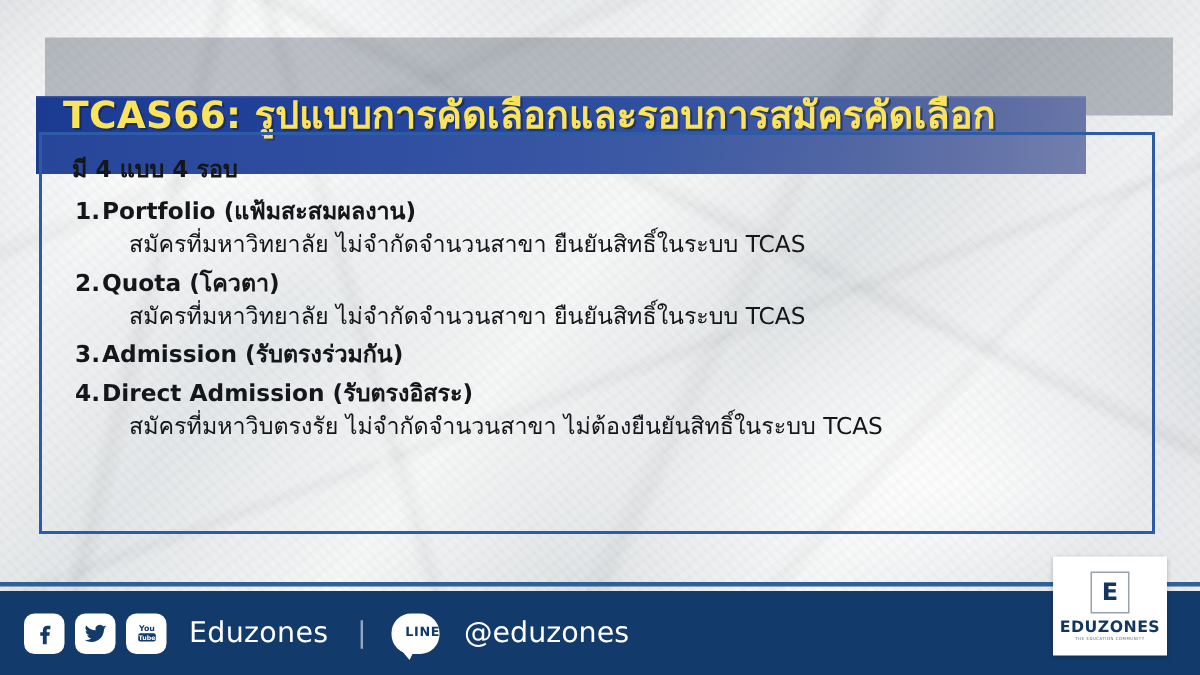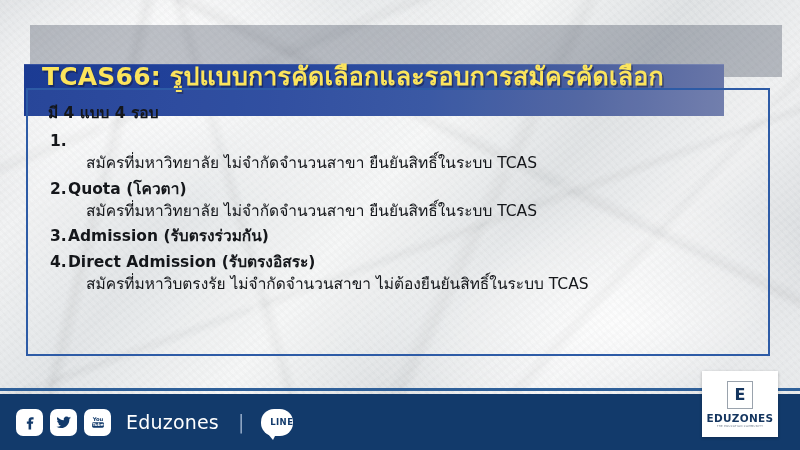--- a/index.html
+++ b/index.html
@@ -266,20 +266,21 @@
     <div class="header-title">TCAS66: รูปแบบการคัดเลือกและรอบการสมัครคัดเลือก</div>
   </div>
 
   <div class="content-box">
 
     <p class="lead">มี 4 แบบ 4 รอบ</p>
 
     <div class="item">
       <div class="item-title">
         <span class="item-num">1.</span>
+        <span>Portfolio (แฟ้มสะสมผลงาน)</span>
       </div>
       <div class="item-desc">สมัครที่มหาวิทยาลัย ไม่จำกัดจำนวนสาขา ยืนยันสิทธิ์ในระบบ TCAS</div>
     </div>
 
     <div class="item">
       <div class="item-title">
         <span class="item-num">2.</span>
         <span>Quota (โควตา)</span>
       </div>
       <div class="item-desc">สมัครที่มหาวิทยาลัย ไม่จำกัดจำนวนสาขา ยืนยันสิทธิ์ในระบบ TCAS</div>
@@ -326,20 +327,21 @@
           <text x="12" y="17.9" font-family="DejaVu Sans, sans-serif" font-size="5.6" font-weight="bold" fill="#ffffff" text-anchor="middle">Tube</text>
         </svg>
       </span>
 
       <span class="brand-text">Eduzones</span>
       <span class="sep">|</span>
 
       <span class="line-badge">
         <span>LINE</span>
       </span>
+      <span class="line-handle">@eduzones</span>
 
     </div>
   </div>
 
   <div class="logo-card">
     <div class="logo-e">E</div>
     <div class="logo-name">EDUZONES</div>
     <div class="logo-tag">THE EDUCATION COMMUNITY</div>
   </div>
 

